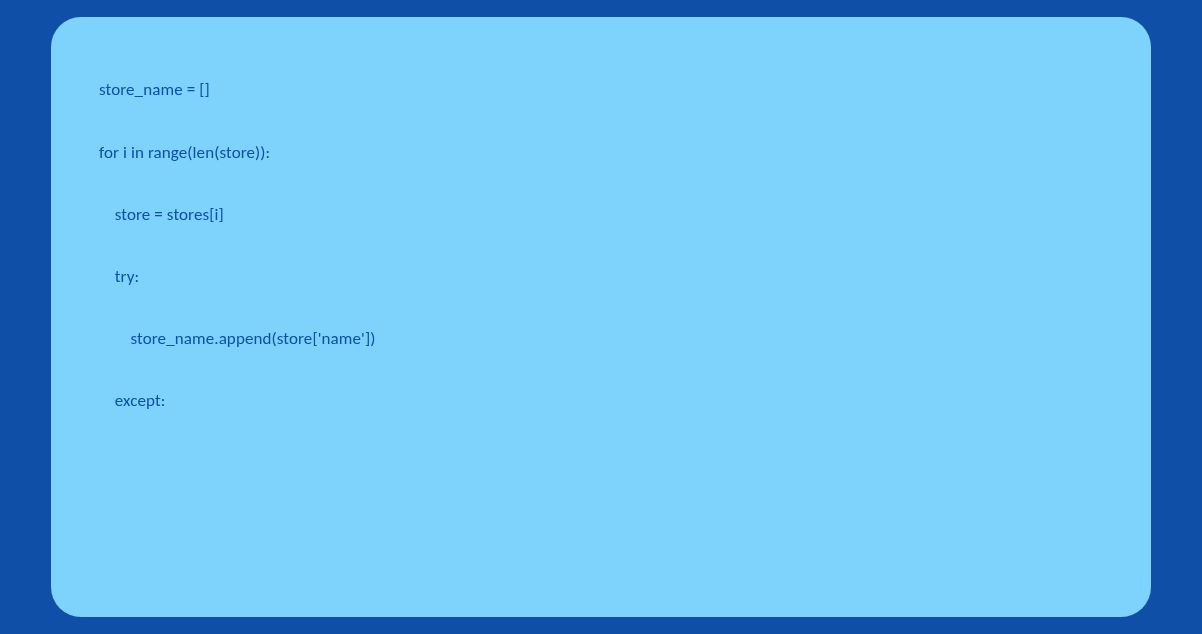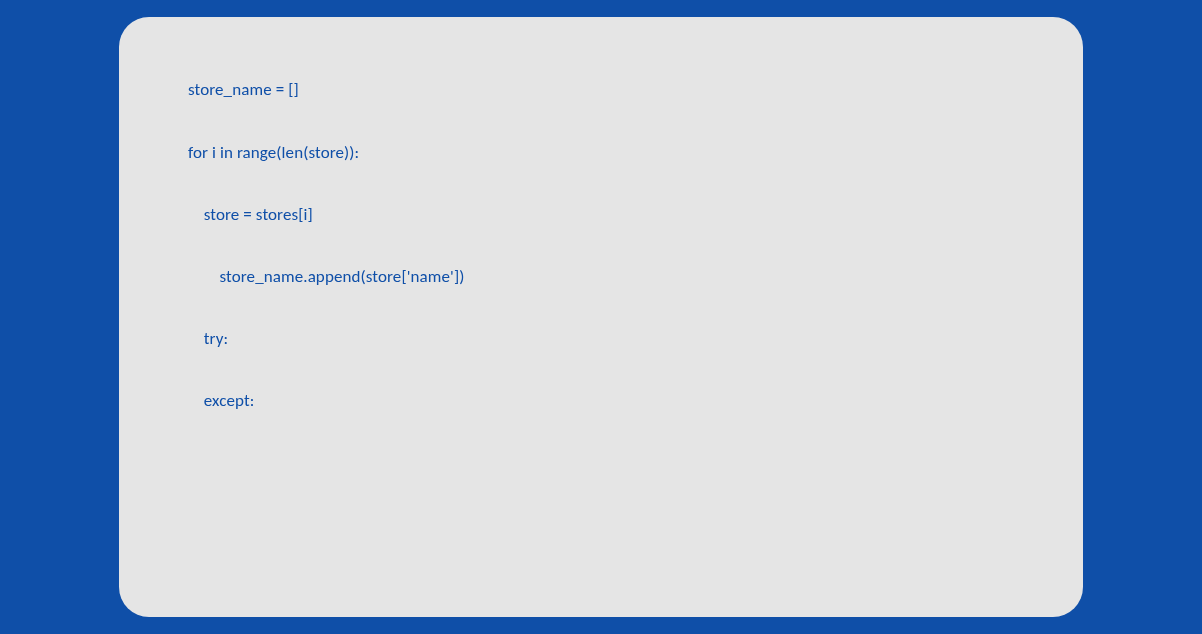--- a/index.html
+++ b/index.html
@@ -10,25 +10,25 @@
   body {
     background: #0f4fa8;
     width: 1202px;
     height: 634px;
     display: flex;
     align-items: center;
     justify-content: center;
     font-family: Calibri, "Segoe UI", Arial, sans-serif;
   }
   .code-container {
-    background: #e5e5e5;
+    background: #7dd3fc;
     border-radius: 30px;
-    width: 964px;
+    width: 1100px;
     height: 600px;
-    padding: 22px 69px;
+    padding: 22px 48px;
   }
   .code-block {
     color: #0f4fa8;
     font-size: 17px;
     line-height: 1.22;
     white-space: pre;
     font-family: Calibri, "Segoe UI", Arial, sans-serif;
     letter-spacing: 0.1px;
   }
   .code-line {
@@ -36,22 +36,22 @@
   }
 </style>
 </head>
 <body>
 
 <div class="code-container">
   <div class="code-block">
     <span class="code-line">store_name = []</span>
     <span class="code-line">for i in range(len(store)):</span>
     <span class="code-line">    store = stores[i]</span>
+    <span class="code-line">    try:</span>
     <span class="code-line">        store_name.append(store['name'])</span>
-    <span class="code-line">    try:</span>
     <span class="code-line">    except:</span>
     
     
     
     
     
     
     
     
     

